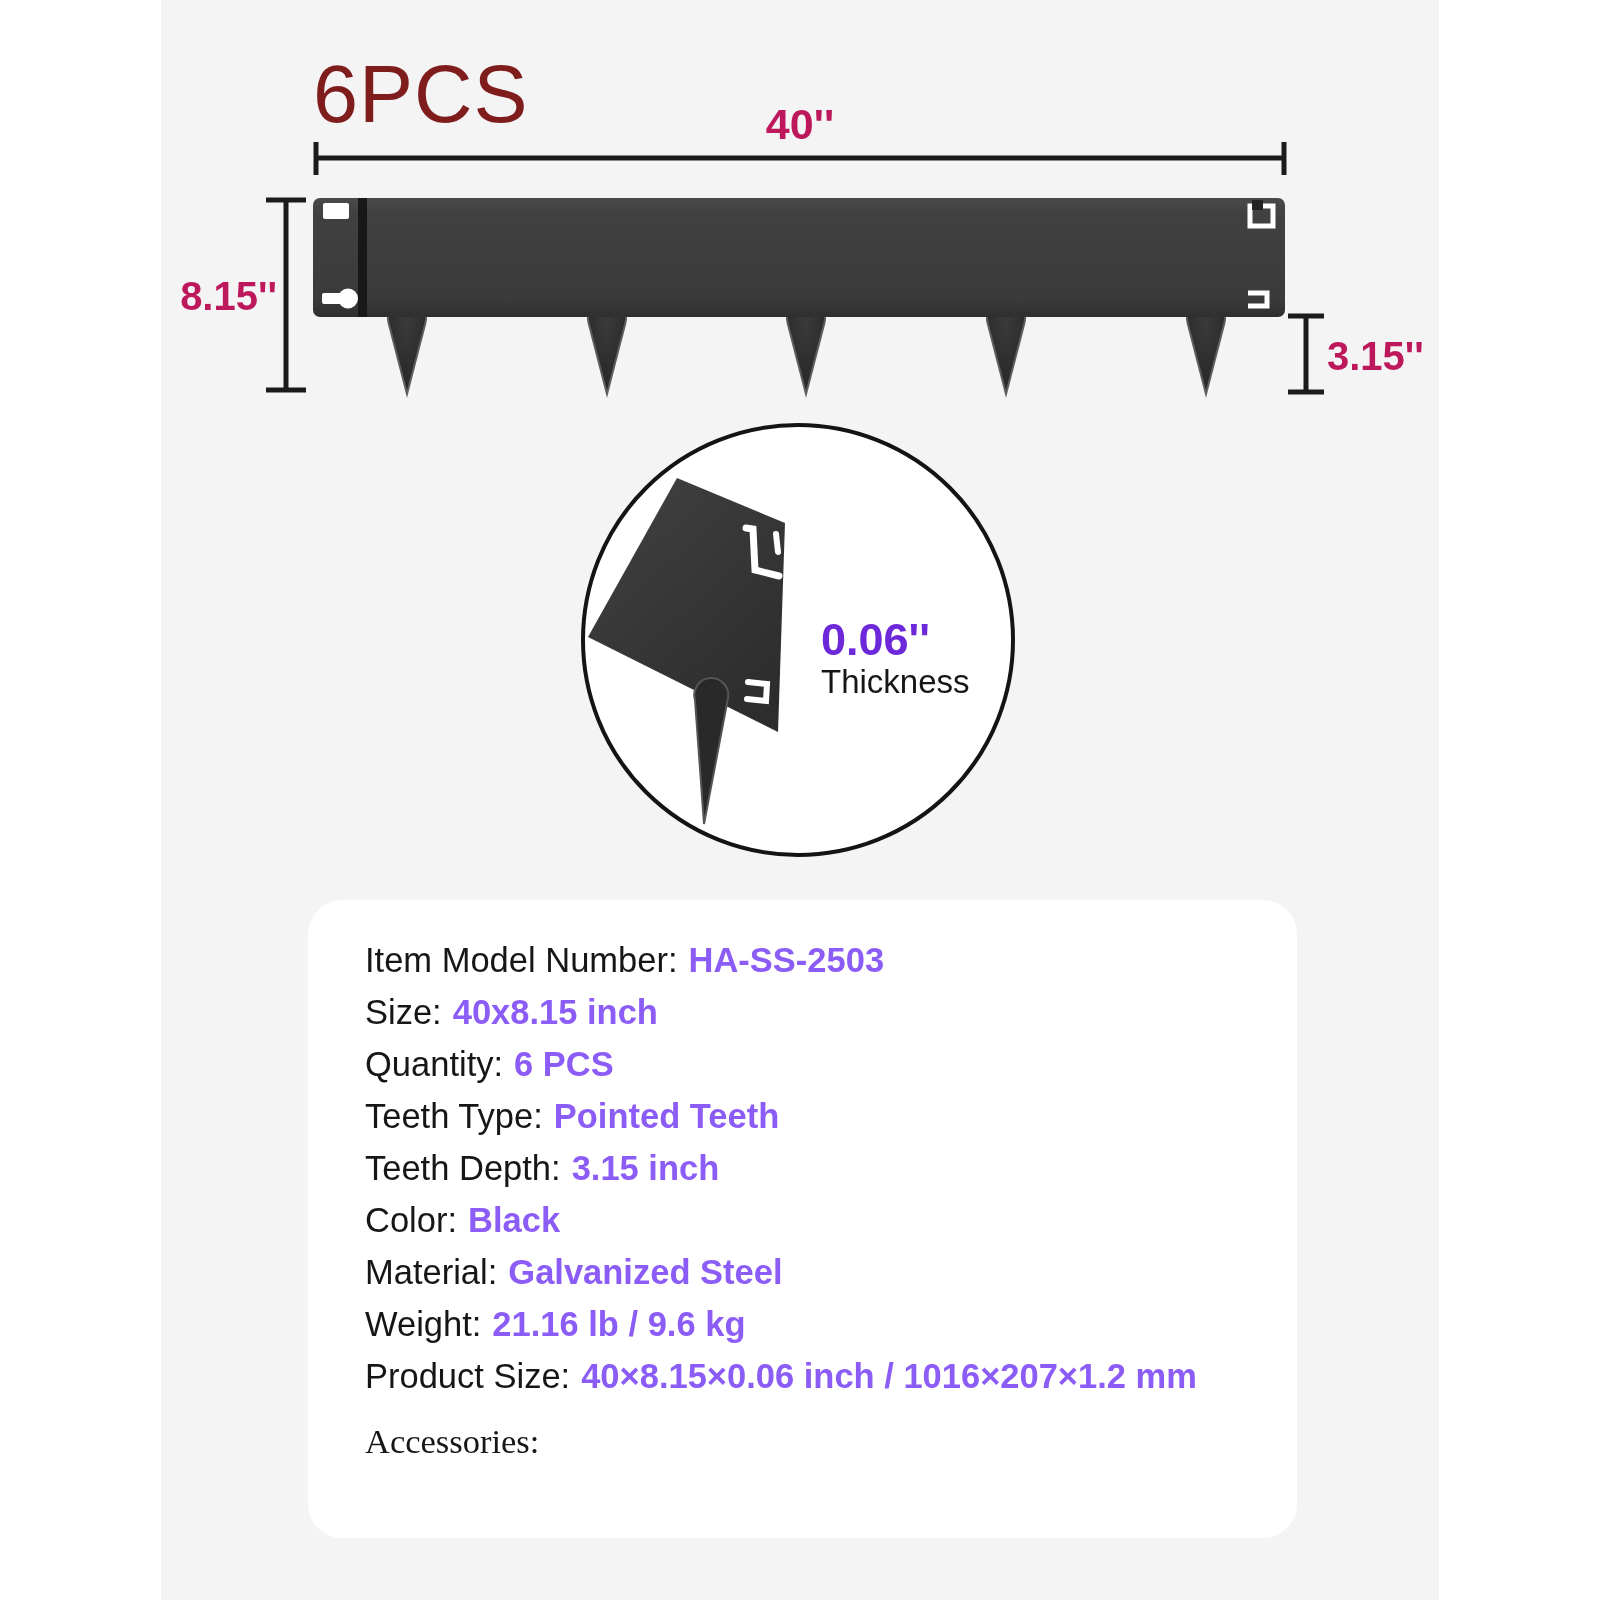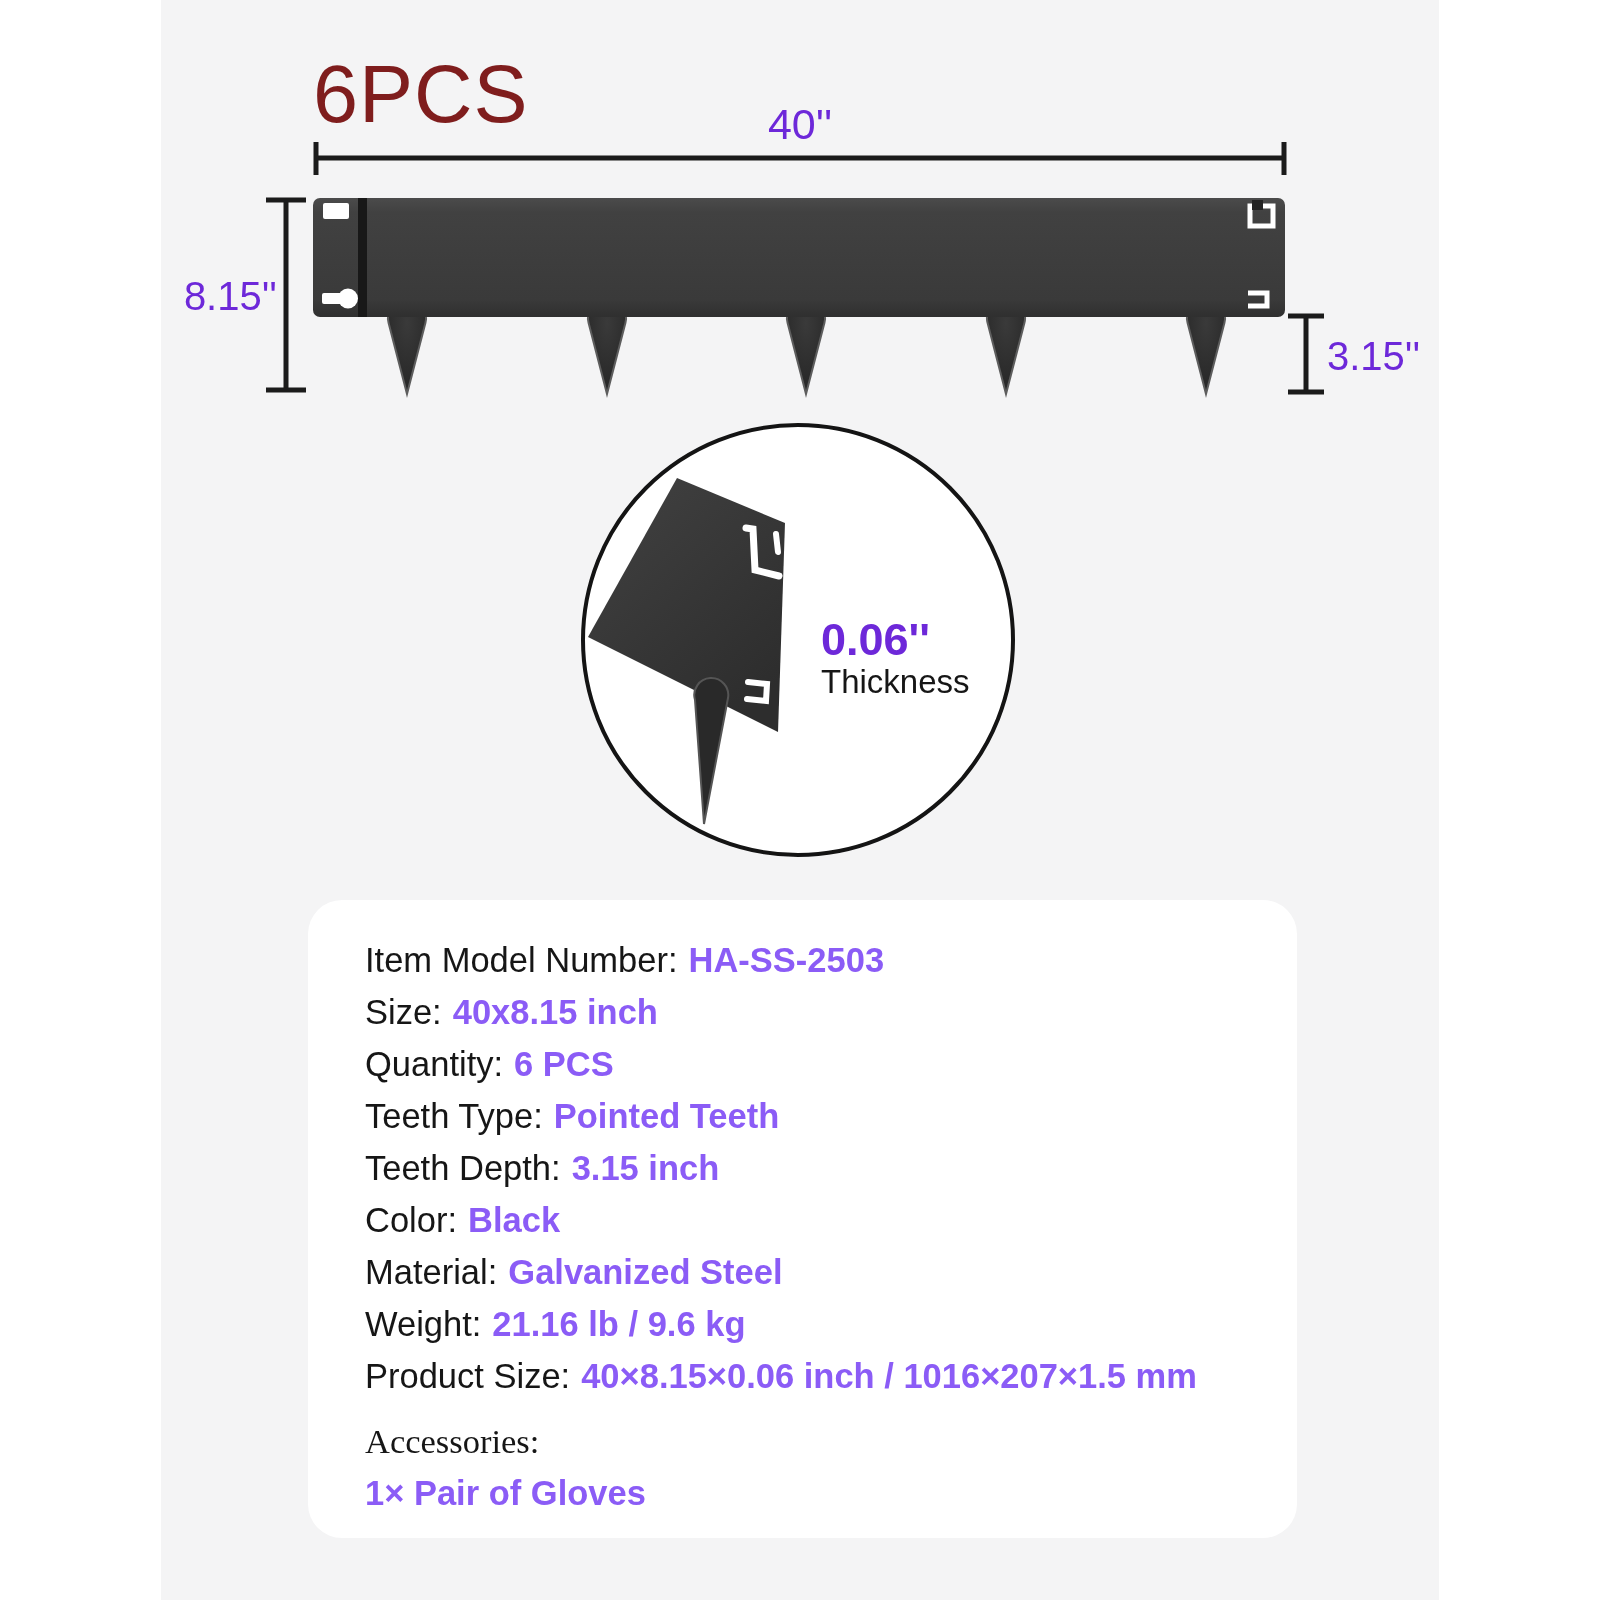--- a/index.html
+++ b/index.html
@@ -6,21 +6,21 @@
   .stage{
     position:relative;width:1600px;height:1600px;background:#ffffff;overflow:hidden;
     font-family:"Liberation Sans","DejaVu Sans",sans-serif;
   }
   .gray-col{position:absolute;left:161px;top:0;width:1278px;height:1600px;background:#f4f4f5;}
   .title{
     position:absolute;left:313px;top:54px;font-size:81px;font-weight:400;
     letter-spacing:1px;color:#7f1d1d;line-height:1;
   }
   .diagram-svg{position:absolute;left:0;top:0;}
-  .dim-label{position:absolute;color:#6d28d9;font-weight:400;line-height:1;}
+  .dim-label{position:absolute;color:#be185d;font-weight:700;line-height:1;}
   .dim-40{left:700px;top:103px;width:200px;text-align:center;font-size:43px;}
   .dim-815{left:137px;top:276px;width:140px;text-align:right;font-size:40px;}
   .dim-315{left:1327px;top:336px;font-size:40px;}
   .thickness-value{position:absolute;left:821px;top:617px;font-size:45px;font-weight:700;color:#6d28d9;line-height:1;}
   .thickness-caption{position:absolute;left:821px;top:665px;font-size:33px;font-weight:400;color:#161616;line-height:1;}
   .spec-card{
     position:absolute;left:308px;top:900px;width:989px;height:638px;
     background:#ffffff;border-radius:34px;box-sizing:border-box;
     padding:34px 30px 0 57px;
   }
@@ -136,22 +136,19 @@
     <div class="spec-row">
       <span class="spec-label">Color:</span><span class="spec-value">Black</span>
     </div>
     <div class="spec-row">
       <span class="spec-label">Material:</span><span class="spec-value">Galvanized Steel</span>
     </div>
     <div class="spec-row">
       <span class="spec-label">Weight:</span><span class="spec-value">21.16 lb / 9.6 kg</span>
     </div>
     <div class="spec-row">
-      <span class="spec-label">Product Size:</span><span class="spec-value">40×8.15×0.06 inch / 1016×207×1.5 mm</span>
+      <span class="spec-label">Product Size:</span><span class="spec-value">40×8.15×0.06 inch / 1016×207×1.2 mm</span>
     </div>
     <div class="spec-row gap-before">
       <span class="spec-label">Accessories:</span><span class="spec-value"></span>
-    </div>
-    <div class="spec-row">
-      <span class="spec-label"></span><span class="spec-value">1× Pair of Gloves</span>
     </div>
   </div>
 </div>
 
 </body></html>

